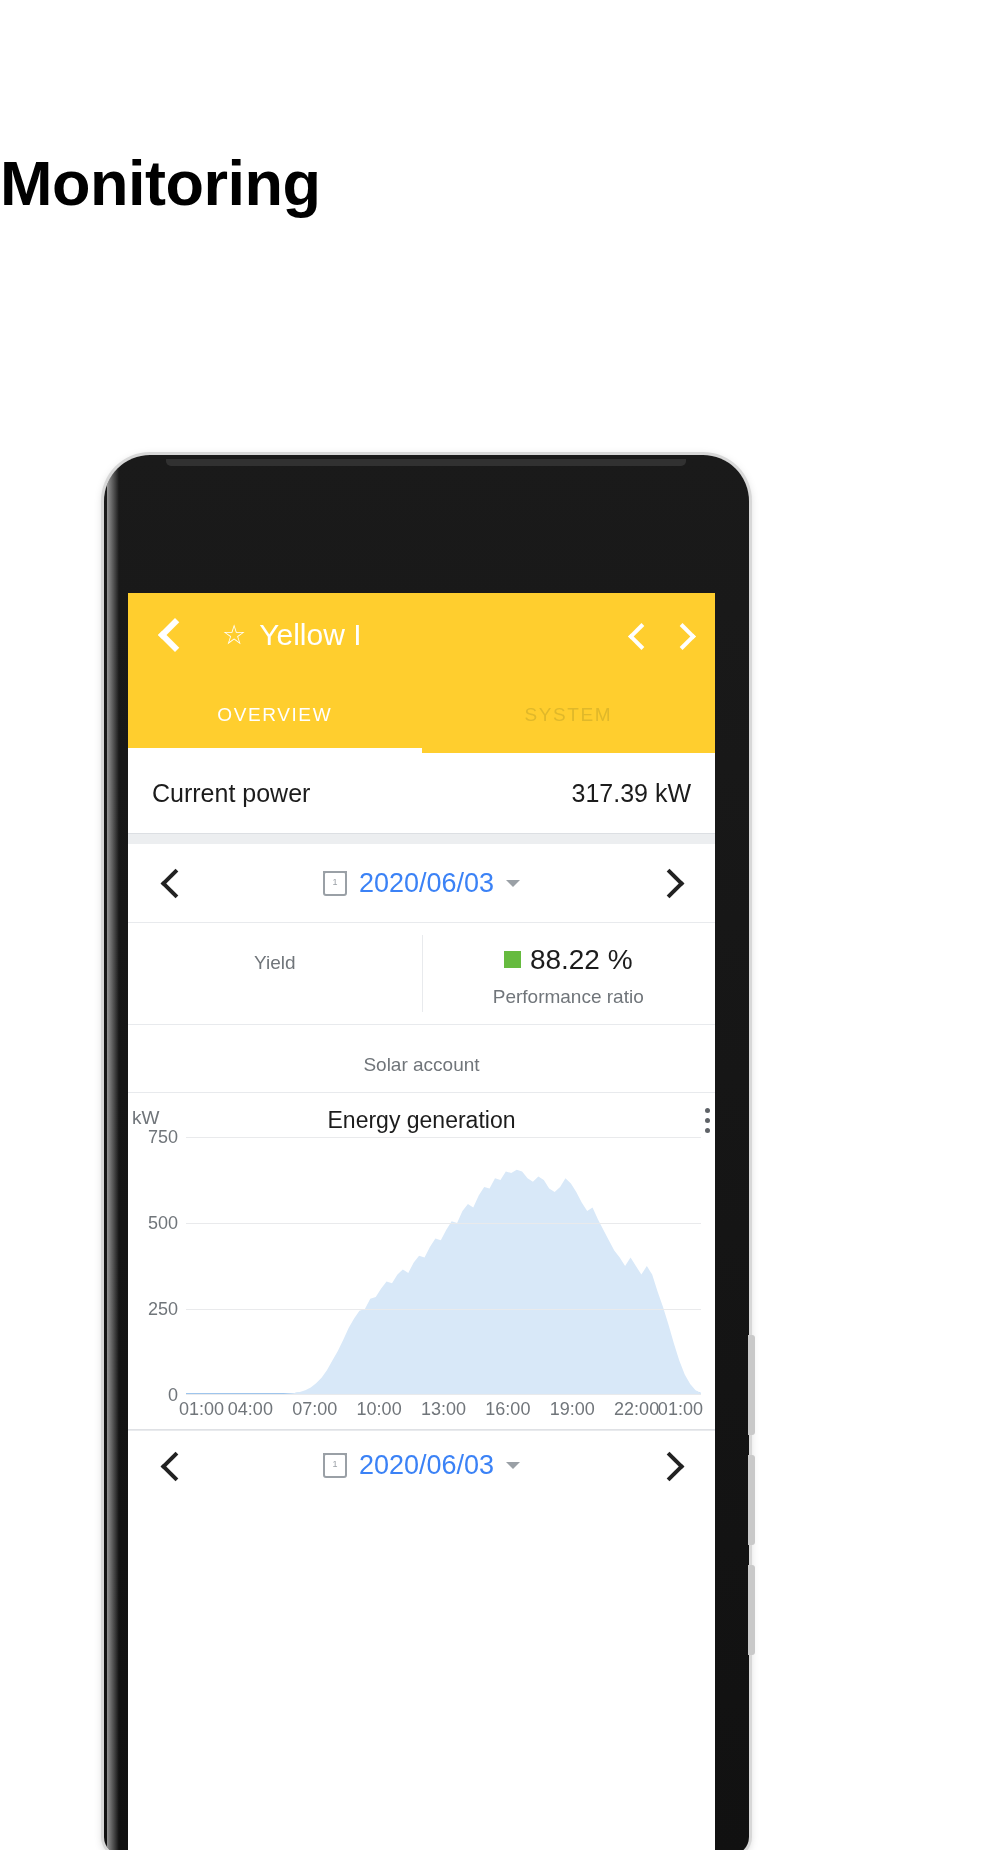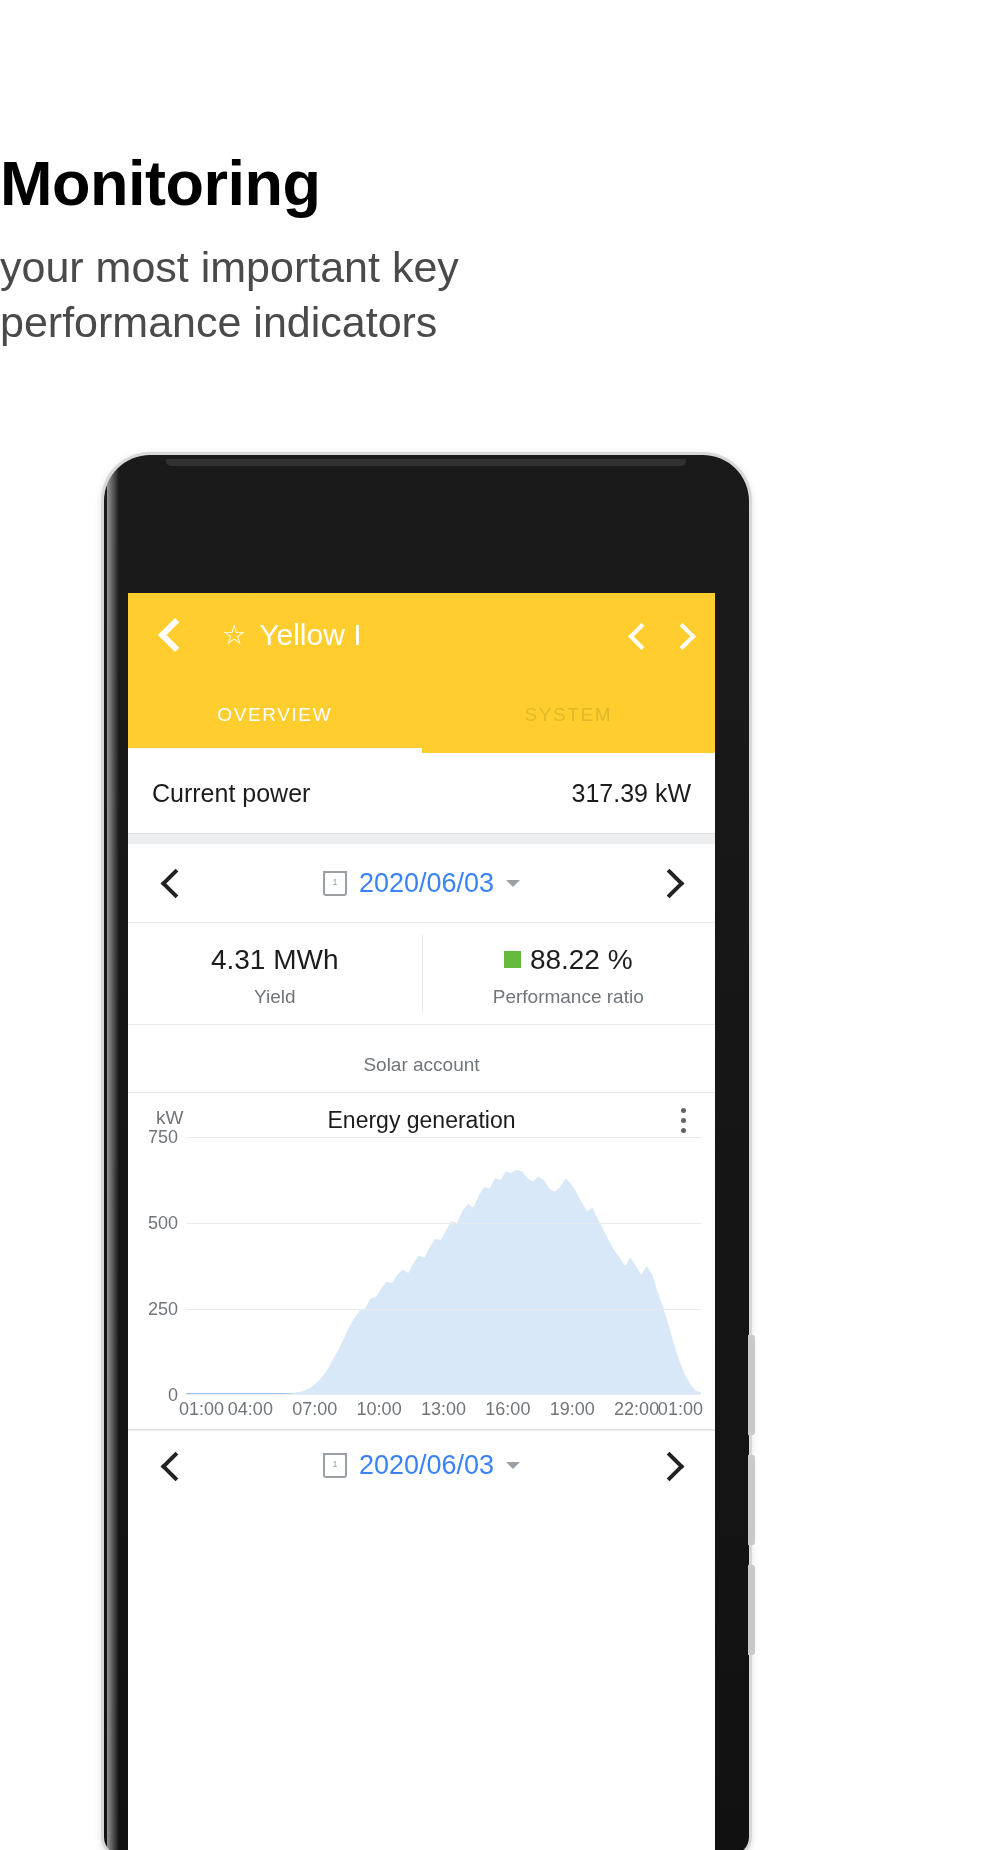--- a/index.html
+++ b/index.html
@@ -157,21 +157,21 @@
   }
   .kpi-val{font-size:28px;color:#1c1c1c;line-height:1.2;}
   .kpi-lbl{font-size:19px;color:#70757a;margin-top:9px;}
   .dot-green{
     display:inline-block;width:17px;height:17px;background:#66bb3f;
     margin-right:9px;vertical-align:1px;
   }
 
   
   .chart-card{background:#fff;padding:0;position:relative;}
-  .chart-head{display:flex;align-items:flex-start;padding:14px 28px 0;position:relative;}
+  .chart-head{display:flex;align-items:flex-start;padding:14px 4px 0;position:relative;}
   .chart-unit{font-size:19px;color:#70757a;}
   .chart-title{
     position:absolute;left:0;right:0;top:14px;text-align:center;
     font-size:23px;color:#1c1c1c;
   }
   .kebab{
     margin-left:auto;width:6px;height:28px;position:relative;cursor:pointer;z-index:2;
   }
   .kebab i{
     position:absolute;left:0;width:5px;height:5px;border-radius:50%;background:#5f6368;display:block;
@@ -203,24 +203,20 @@
   .daterow2{
     display:flex;align-items:center;height:70px;padding:0 24px;background:#fff;
     border-top:1px solid #e8eaed;
   }
 </style>
 </head>
 <body>
 
 <div class="promo">
   <h1 class="promo-title">Monitoring</h1>
-  <p class="promo-sub">
-    <span>your most important key</span>
-    <span>performance indicators</span>
-  </p>
 </div>
 
 <div class="phone">
   <div class="phone-body">
     <div class="phone-shine"></div>
     <div class="bezel-notch"></div>
   </div>
   <div class="camera">
       <i></i>
     </div>
@@ -260,21 +256,20 @@
             <b>1</b>
           </span>
         <span class="date-text">2020/06/03</span>
         <span class="caret"></span>
       </div>
       <div class="arrow-btn arrow-right"></div>
     </div>
 
     <div class="kpi-row">
       <div class="kpi">
-        <div class="kpi-val">4.31 MWh</div>
         <div class="kpi-lbl">Yield</div>
       </div>
       <div class="kpi">
         <div class="kpi-val"><span class="dot-green"></span><span>88.22 %</span></div>
         <div class="kpi-lbl">Performance ratio</div>
       </div>
     </div>
     <div class="kpi-row">
       <div class="kpi">
         <div class="kpi-lbl">Solar account</div>

